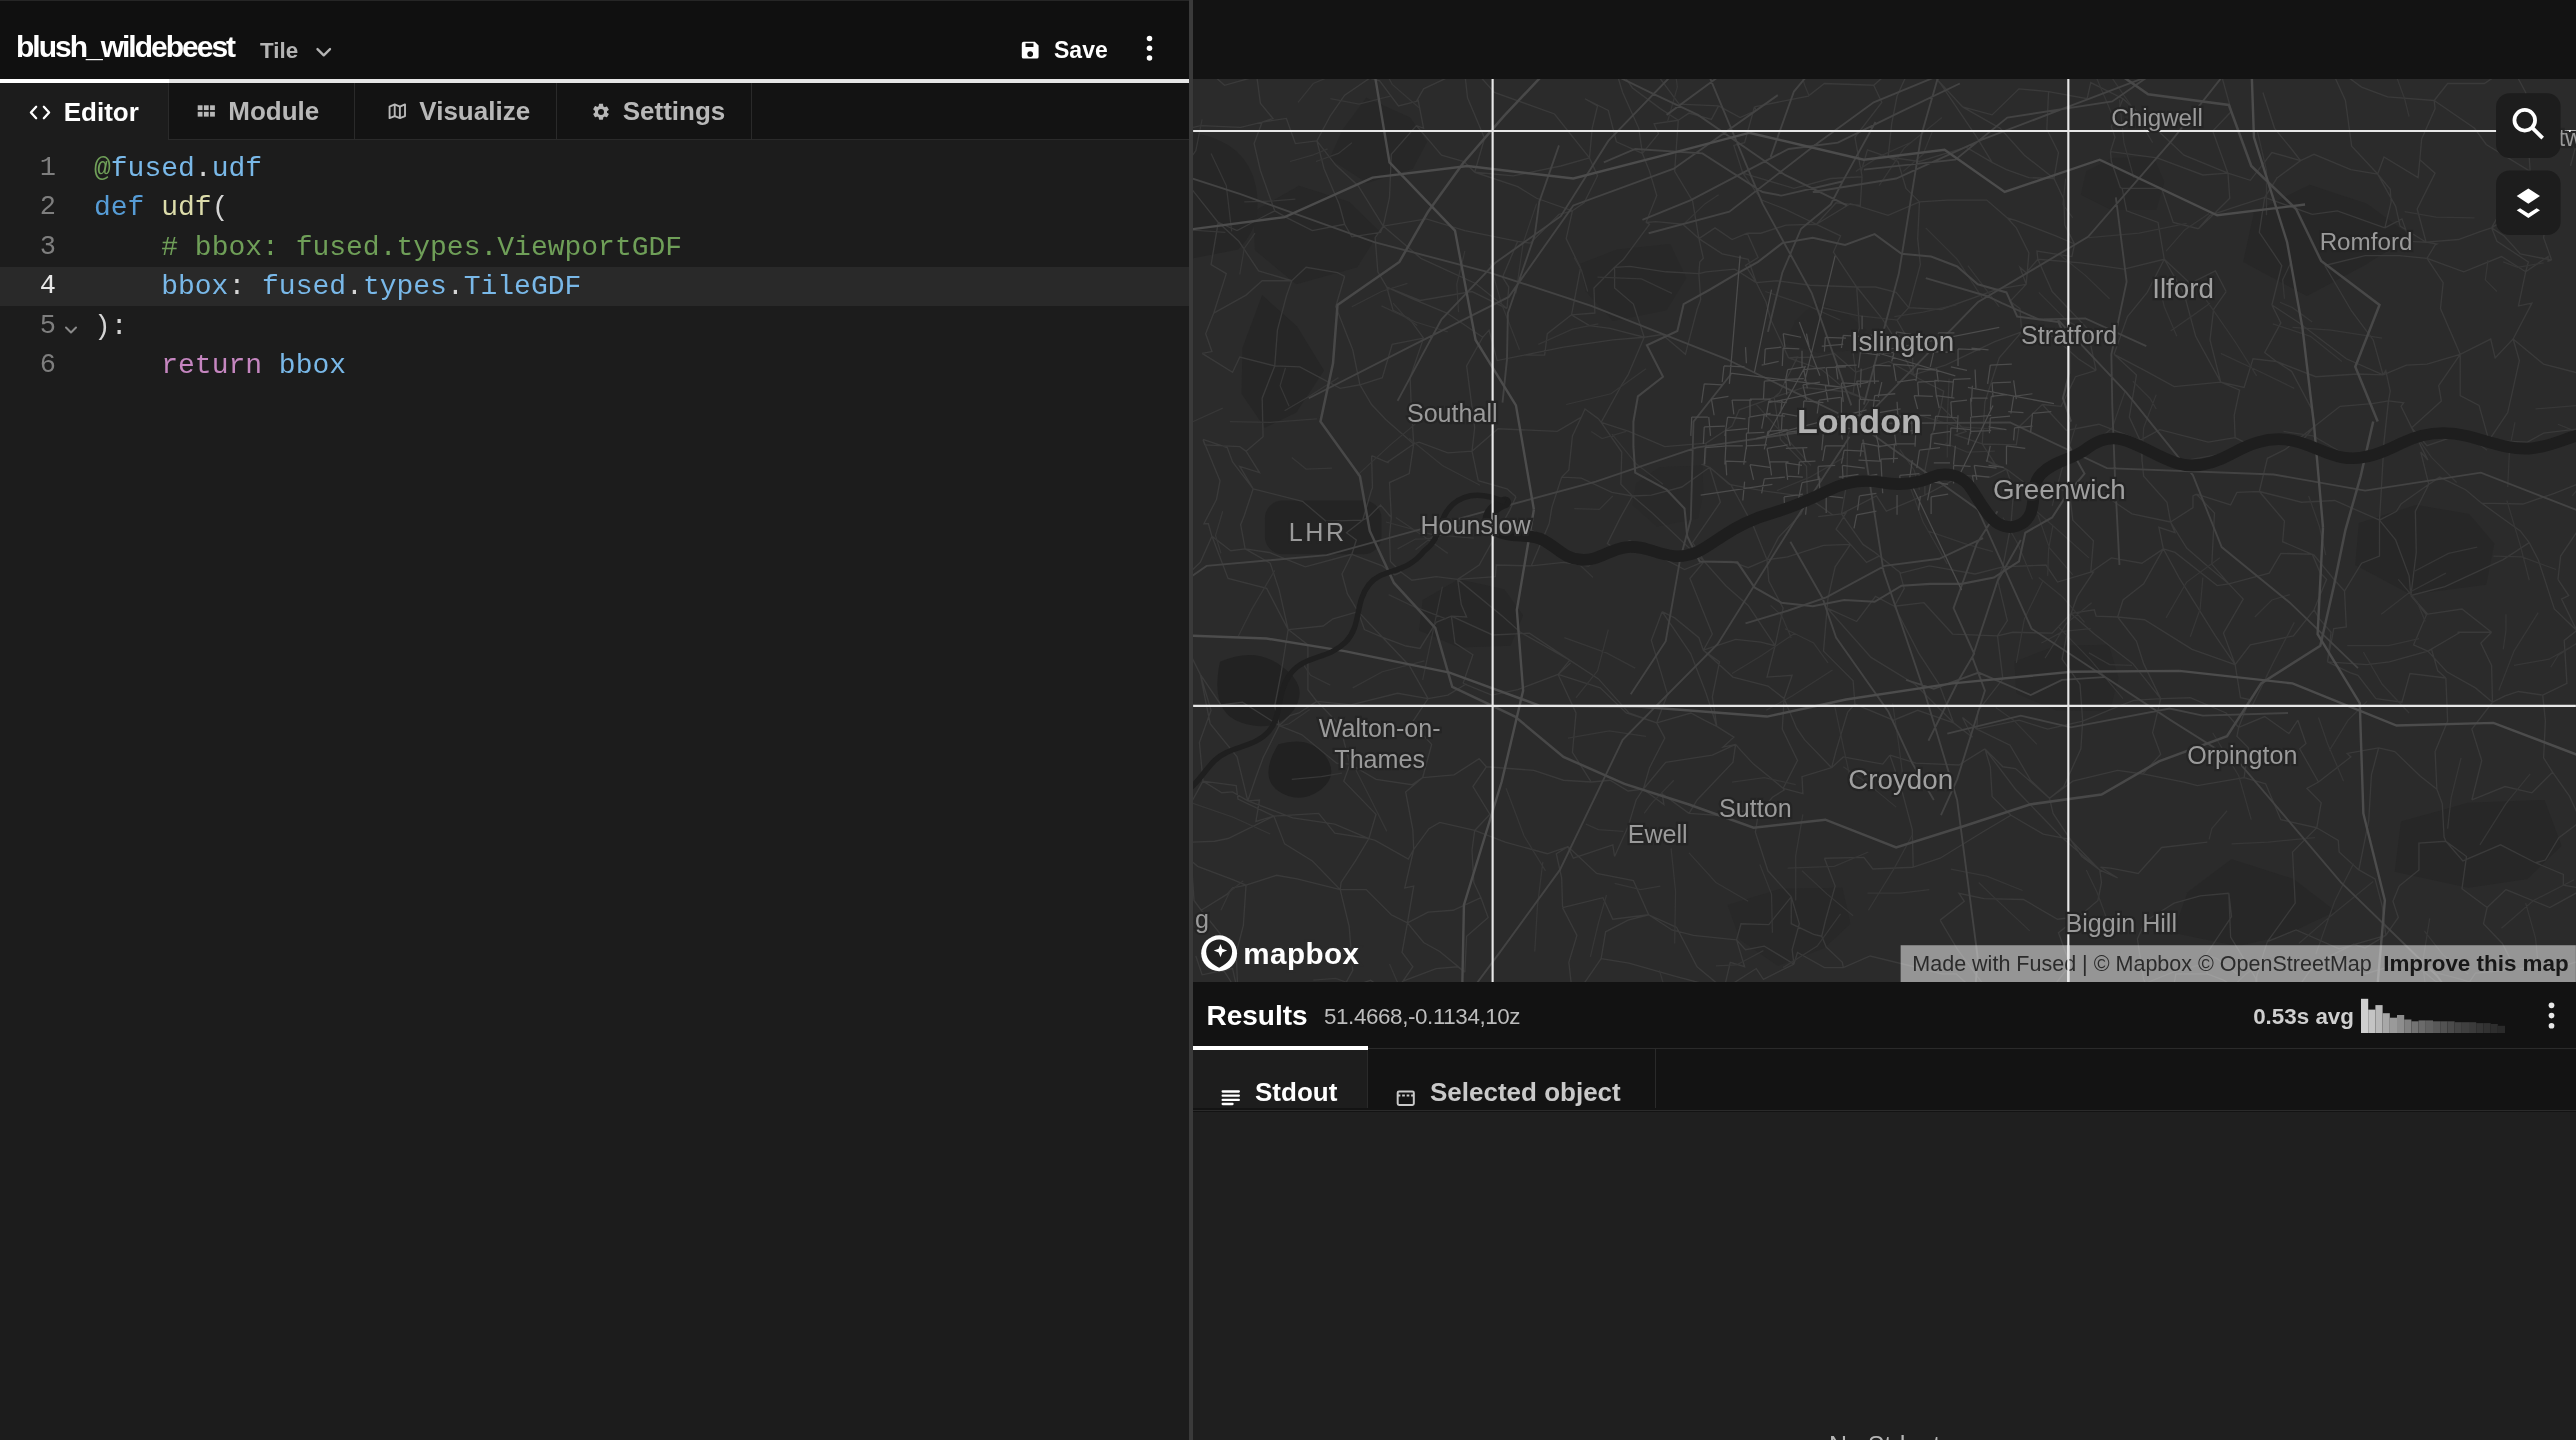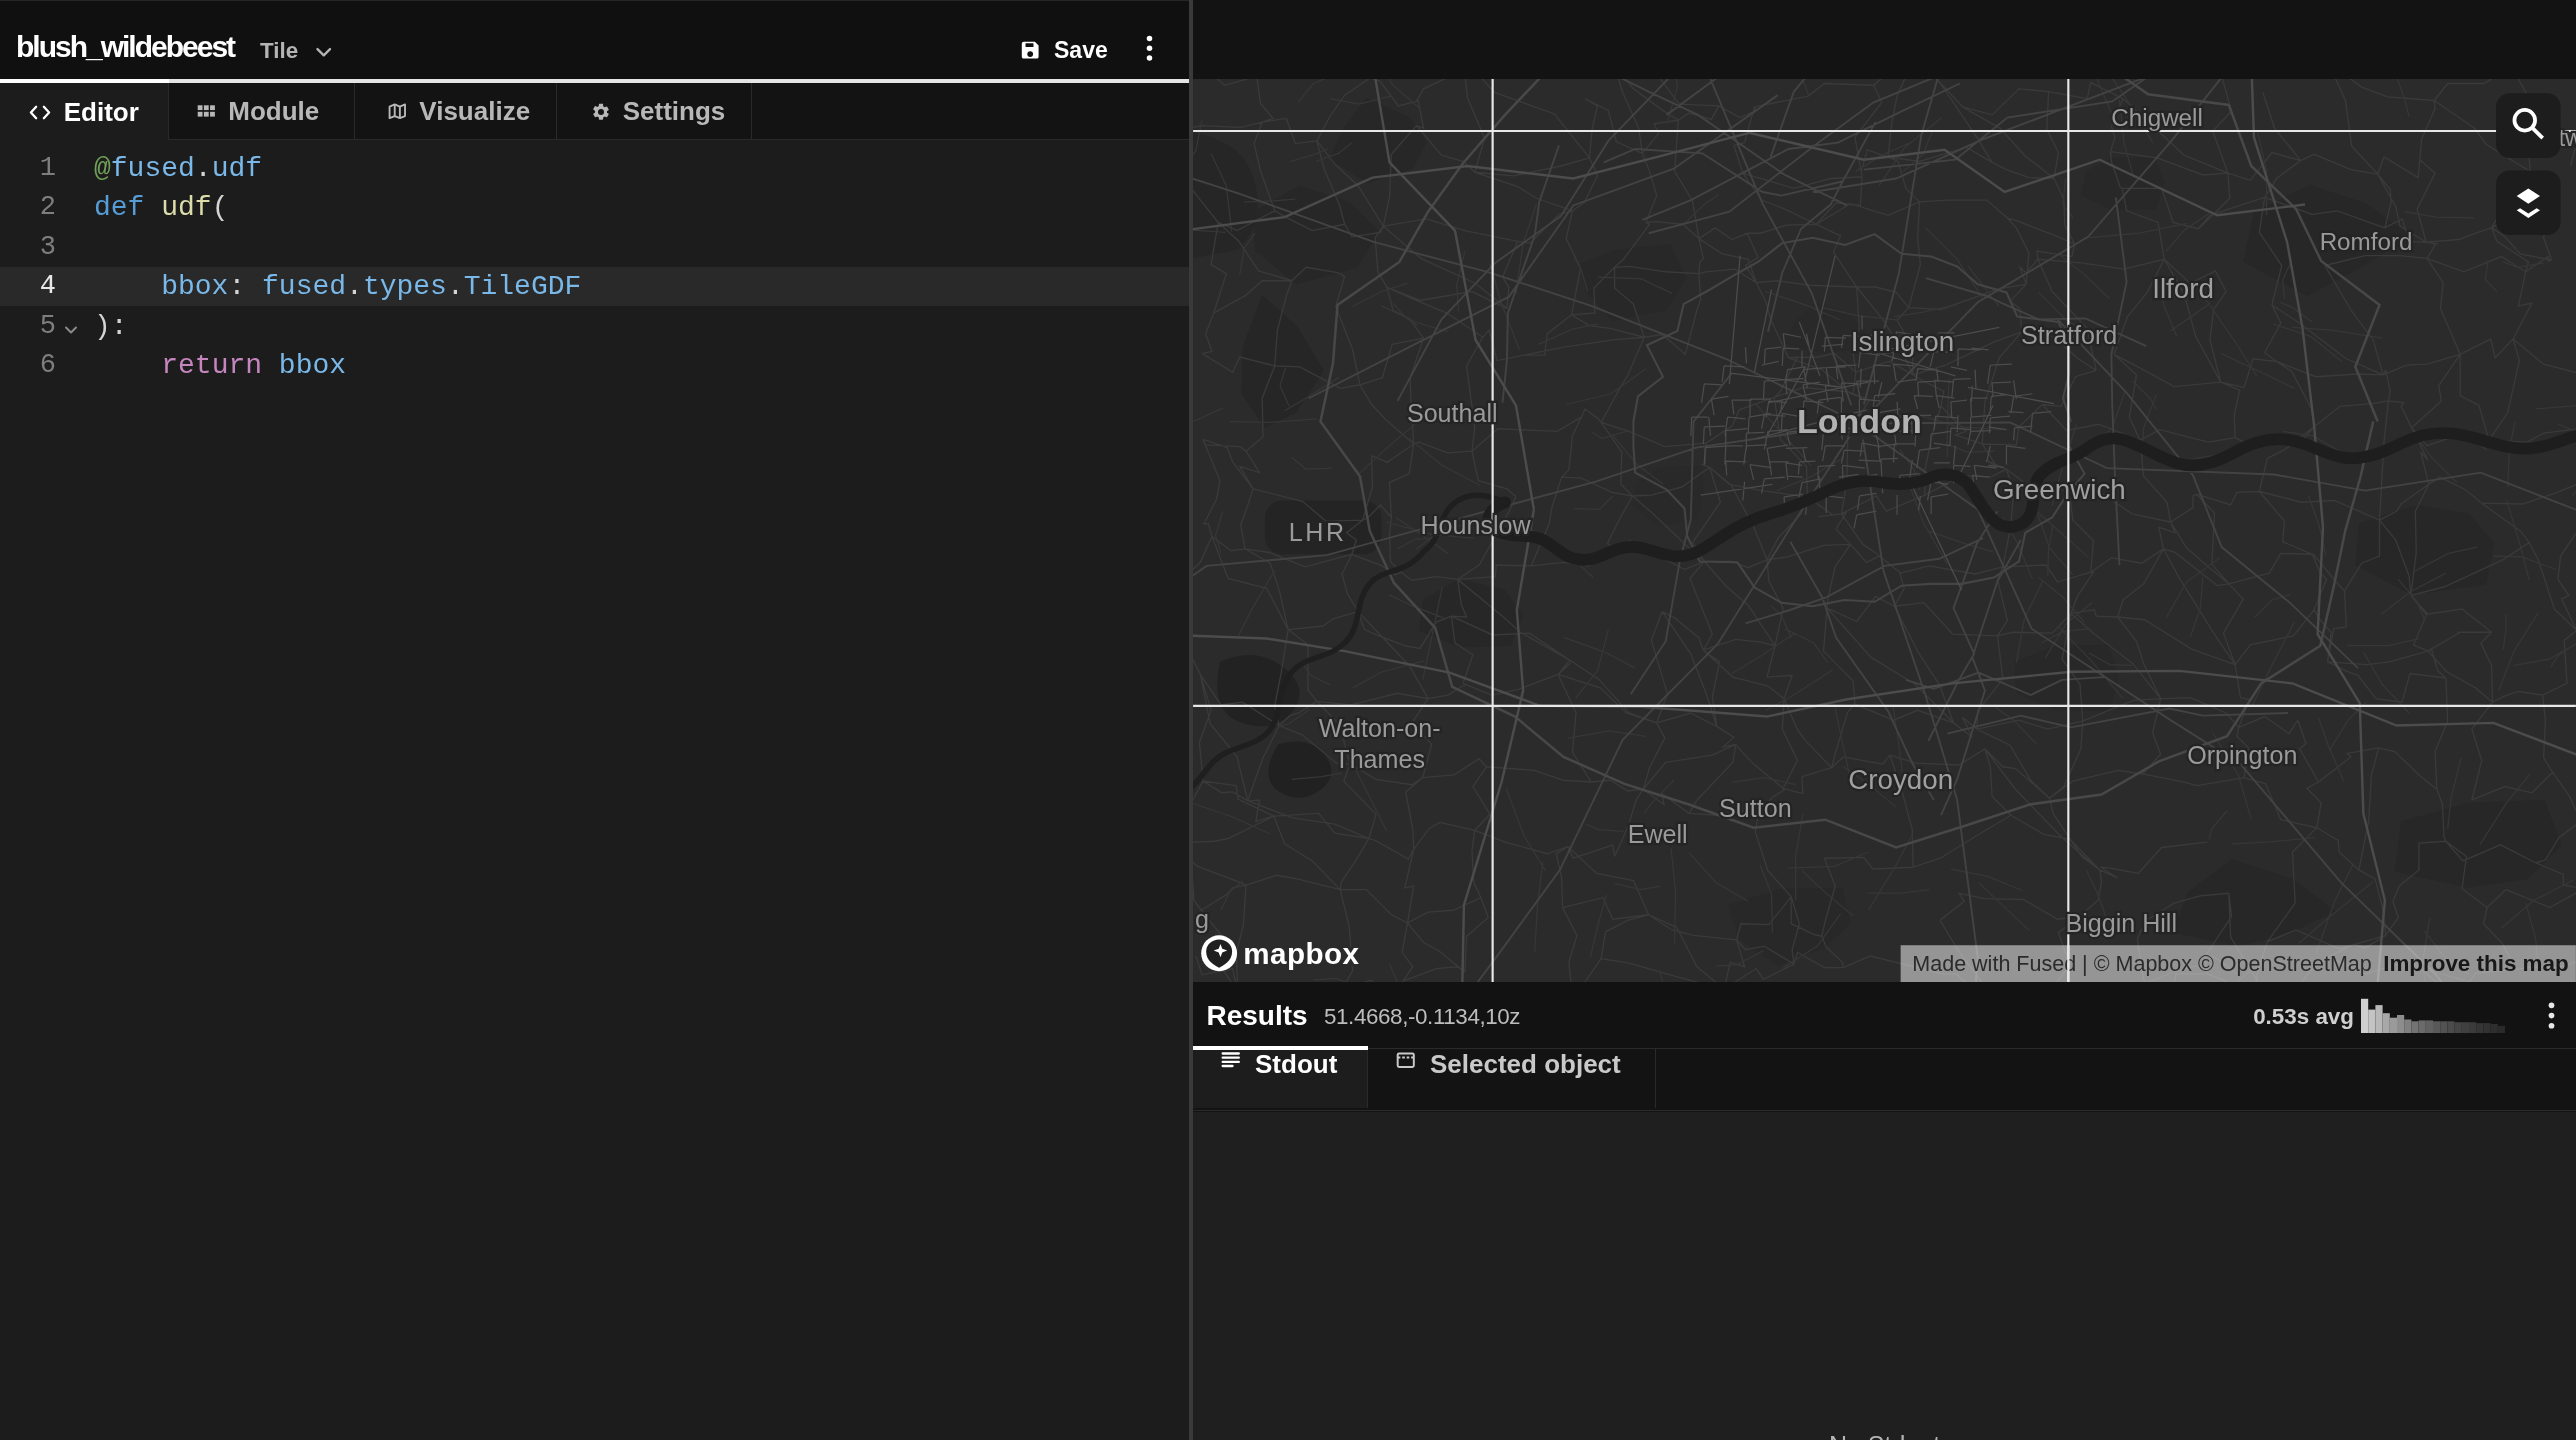--- a/index.html
+++ b/index.html
@@ -40,21 +40,21 @@
 #map{position:absolute;left:0px;top:79px;width:1383px;height:903px;background:#2b2b2b;overflow:hidden}
 
 #results{position:absolute;left:0;top:982px;width:1383px;height:65px;background:#121212}
 #restitle{position:absolute;left:13.5px;top:18px;font-size:28px;font-weight:bold;color:#fff}
 #rescoord{position:absolute;left:131px;top:21.5px;font-size:22.4px;color:#bdbdbd;letter-spacing:-0.4px}
 #resavg{position:absolute;right:222px;top:21.5px;font-size:22.4px;font-weight:bold;color:#cfcfcf}
 #reshist{position:absolute;left:1168px;top:15.2px}
 #reskebab{position:absolute;left:1346px;top:18px}
 
 #btabs{position:absolute;left:0;top:1048px;width:1383px;height:63px;background:#131313;border-top:1.8px solid #2a2a2a;border-bottom:1.8px solid #2a2a2a}
-.btab{position:absolute;top:0;height:59px;display:flex;align-items:flex-start;border-right:1.8px solid #2a2a2a;color:#c9c9c9;font-size:26px;font-weight:600}
+.btab{position:absolute;top:0;height:59px;display:flex;align-items:flex-end;border-right:1.8px solid #2a2a2a;color:#c9c9c9;font-size:26px;font-weight:600}
 #tab-stdout{left:0;width:175px;background:#1d1d1d;color:#fff;font-weight:bold}
 #tab-selobj{left:175px;width:288px}
 #tab-reqdet{left:463px;width:289px}
 #stdind{position:absolute;left:0;top:1046px;width:175px;height:3.6px;background:#fff;z-index:5}
 #bcontent{position:absolute;left:0;top:1112px;width:1383px;height:328px;background:#1f1f1f}
 #nostd{position:absolute;left:0;top:319px;width:1383px;text-align:center;font-size:25px;color:#b5b5b5}
 .btab svg{margin:0 13.5px 0 27px}
 </style></head>
 <body>
 <div id="left">
@@ -94,21 +94,21 @@
           <path d="M9 4 L3 6.5 V20 L9 17.5 L15 20 L21 17.5 V4 L15 6.5 Z"></path>
           <path d="M9 4 V17.5 M15 6.5 V20"></path>
         </svg>Visualize</div>
     <div class="ltab" id="tab-set" style="padding-left:32px"><svg width="20" height="20" viewBox="0 0 24 24" fill="#b8b8b8">
           <path d="M19.14,12.94a7,7,0,0,0,.06-.94,7,7,0,0,0-.06-.94l2.03-1.58a.49.49,0,0,0,.12-.61l-1.92-3.32a.49.49,0,0,0-.59-.22l-2.39.96a7.3,7.3,0,0,0-1.62-.94l-.36-2.54A.48.48,0,0,0,13.93,2H10.07a.48.48,0,0,0-.48.41L9.23,4.95a7.3,7.3,0,0,0-1.62.94l-2.39-.96a.49.49,0,0,0-.59.22L2.71,8.47a.48.48,0,0,0,.12.61l2.03,1.58a7,7,0,0,0-.06.94,7,7,0,0,0,.06.94L2.83,14.12a.48.48,0,0,0-.12.61l1.92,3.32a.49.49,0,0,0,.59.22l2.39-.96a7.3,7.3,0,0,0,1.62.94l.36,2.54a.48.48,0,0,0,.48.41h3.86a.48.48,0,0,0,.48-.41l.36-2.54a7.3,7.3,0,0,0,1.62-.94l2.39.96a.49.49,0,0,0,.59-.22l1.92-3.32a.49.49,0,0,0-.12-.61ZM12,15.6A3.6,3.6,0,1,1,15.6,12,3.6,3.6,0,0,1,12,15.6Z"></path>
         </svg>Settings</div>
   </div>
   <div id="code">
     <div class="cl" style="top:9px"><span class="gut">1</span><span class="src"><span class="tk-g">@</span><span class="tk-b">fused</span><span class="tk-w">.</span><span class="tk-b">udf</span></span></div>
     <div class="cl" style="top:48px"><span class="gut">2</span><span class="src"><span class="tk-k">def</span> <span class="tk-y">udf</span><span class="tk-w">(</span></span></div>
-    <div class="cl" style="top:88px"><span class="gut">3</span></div>
+    <div class="cl" style="top:88px"><span class="gut">3</span><span class="src">    <span class="tk-g"># bbox: fused.types.ViewportGDF</span></span></div>
     <div class="cl hl" style="top:127px"><span class="gut" style="color:#e8e8e8">4</span><span class="src"><span class="tk-b">    bbox</span><span class="tk-w">:</span> <span class="tk-b">fused</span><span class="tk-w">.</span><span class="tk-b">types</span><span class="tk-w">.</span><span class="tk-b">TileGDF</span></span></div>
     <div class="cl" style="top:167px"><span class="gut">5</span><svg style="position:absolute;left:61px;top:12.6px" width="20" height="20" viewBox="0 0 24 24" fill="none" stroke="#8a8a8a" stroke-width="2.4" stroke-linecap="round" stroke-linejoin="round">
           <path d="M6 9 L12 15 L18 9"></path>
         </svg><span class="src"><span class="tk-w">):</span></span></div>
     <div class="cl" style="top:206px"><span class="gut">6</span><span class="src">    <span class="tk-p">return</span> <span class="tk-b">bbox</span></span></div>
   </div>
 </div>
 <div id="divider"></div>
 <div id="right">
   <div id="map">

